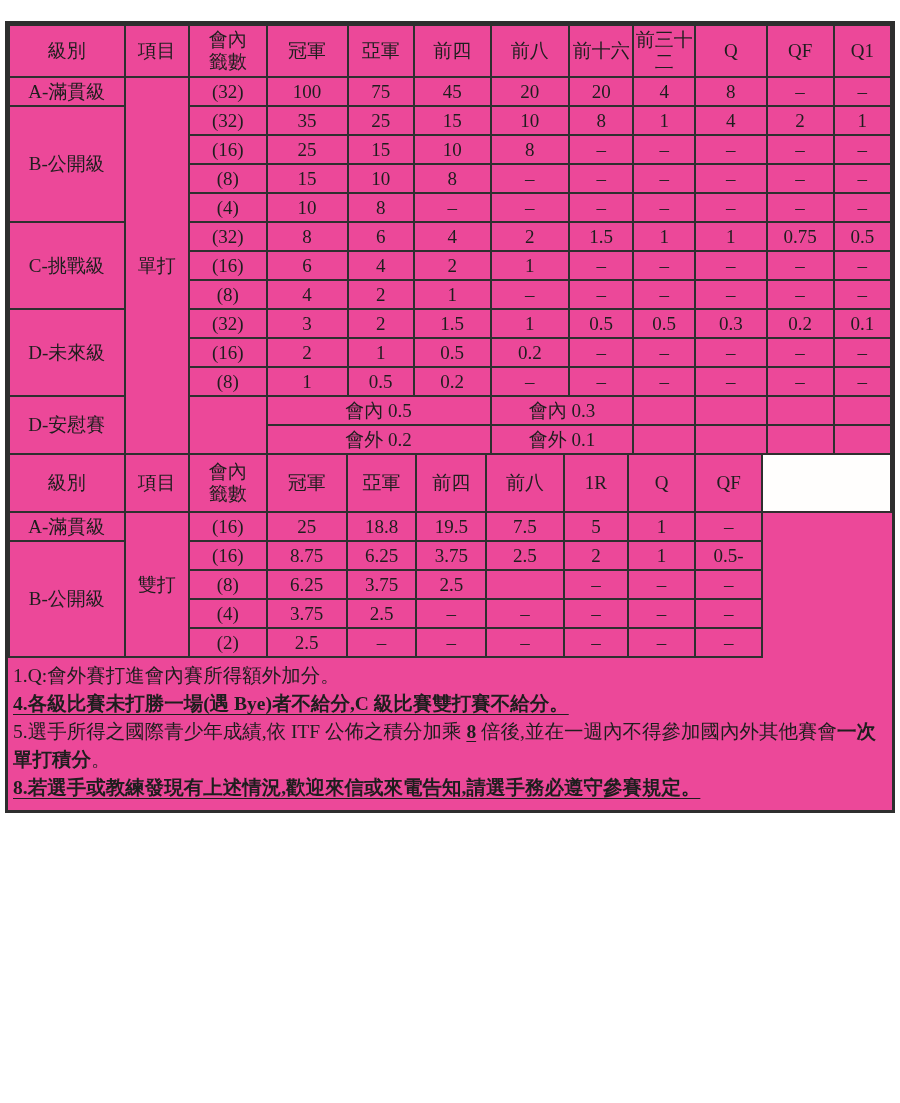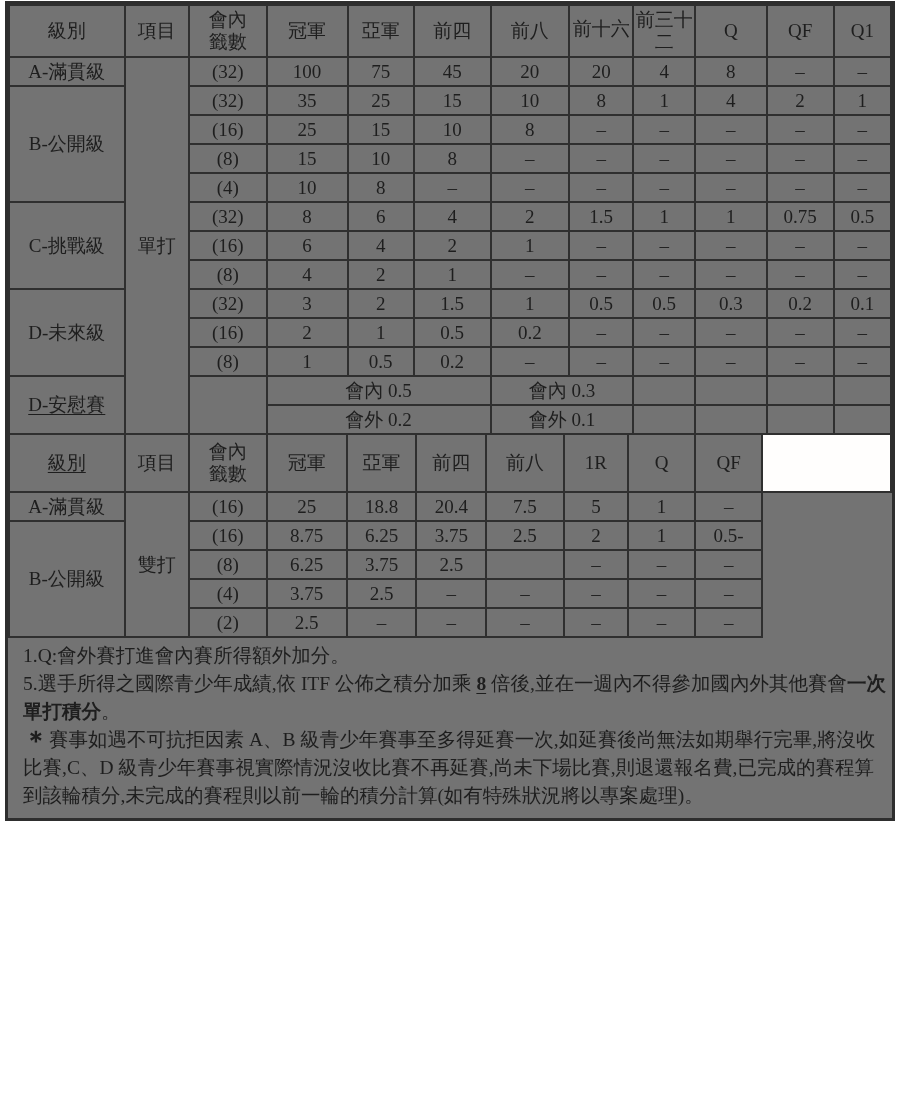--- a/index.html
+++ b/index.html
@@ -1,30 +1,30 @@
 <!DOCTYPE html>
 <html><head>
 <meta charset="utf-8">
 <style>
   html,body{margin:0;padding:0;background:#ffffff;}
   body{width:900px;font-family:"Liberation Serif","DejaVu Serif",serif;color:#1e1e1e;}
-  .doc{width:884px;margin:1px auto 0 auto;border:3px solid #2e2e2e;background:#737373;}
+  .doc{width:884px;margin:21px auto 0 auto;border:3px solid #2e2e2e;background:#ec4899;}
   table.pts{border-collapse:collapse;table-layout:fixed;width:100%;}
   table.pts td,table.pts th{border:2px solid #2f2f2f;text-align:center;vertical-align:middle;
       padding:0 1px;font-weight:normal;font-size:19px;line-height:1.15;overflow:hidden;}
   #t1 thead th{height:50px;}
   #t2 thead th{height:56px;}
   table.pts tbody td{height:27px;}
   .pre{white-space:pre-line;}
-  .sm{font-size:16px;font-family:Liberation Mono, monospace;}
+  .sm{font-size:16px;}
   .xs{font-size:13px;}
-  .ul{text-decoration:underline;text-underline-offset:3px;}
+  .ul{text-underline-offset:3px;}
   #t2{margin-top:-2px;}
   .blankcol{background:#fffefd;}
-  .notes{padding:4px 6px 8px 15px;font-size:19.5px;line-height:28px;}
+  .notes{padding:4px 6px 8px 5px;font-size:19.5px;line-height:28px;}
   .note{margin:0;}
   .bu{font-weight:bold;text-decoration:underline;text-underline-offset:4px;}
   .hang{padding-left:34px;text-indent:-34px;}
   .b{font-weight:bold;}
   .u{text-decoration:underline;text-underline-offset:3px;}
   .star-sym{font-size:26px;line-height:20px;vertical-align:-3px;font-weight:bold;}
 </style>
 </head>
 <body>
 
@@ -251,21 +251,21 @@
         <th rowspan="6" class="blankcol"></th>
       </tr>
     </thead>
     <tbody>
       <tr>
         <td>A-滿貫級</td>
         <td rowspan="5">雙打</td>
         <td>(16)</td>
         <td>25</td>
         <td>18.8</td>
-        <td>20.4</td>
+        <td>19.5</td>
         <td>7.5</td>
         <td>5</td>
         <td>1</td>
         <td>–</td>
       </tr>
       <tr>
         <td rowspan="4">B-公開級</td>
         <td>(16)</td>
         <td>8.75</td>
         <td>6.25</td>
@@ -303,17 +303,18 @@
         <td>–</td>
         <td>–</td>
         <td>–</td>
         <td>–</td>
       </tr>
     </tbody>
   </table>
 
   <div class="notes">
     <p class="note">1.Q:會外賽打進會內賽所得額外加分。</p>
+    <p class="note bu">4.各級比賽未打勝一場(遇 Bye)者不給分,C 級比賽雙打賽不給分。</p>
     <p class="note"><span>5.選手所得之國際青少年成績,依 ITF 公佈之積分加乘 </span><span class="b u">8</span><span> 倍後,並在一週內不得參加國內外其他賽會</span><span class="b">一次單打積分</span><span>。</span></p>
-    <p class="note"><span class="star-sym">＊</span><span>賽事如遇不可抗拒因素 A、B 級青少年賽事至多得延賽一次,如延賽後尚無法如期舉行完畢,將沒收比賽,C、D 級青少年賽事視實際情況沒收比賽不再延賽,尚未下場比賽,則退還報名費,已完成的賽程算到該輪積分,未完成的賽程則以前一輪的積分計算(如有特殊狀況將以專案處理)。</span></p>
+    <p class="note bu">8.若選手或教練發現有上述情況,歡迎來信或來電告知,請選手務必遵守參賽規定。</p>
   </div>
 
 </div>
 
 </body></html>

